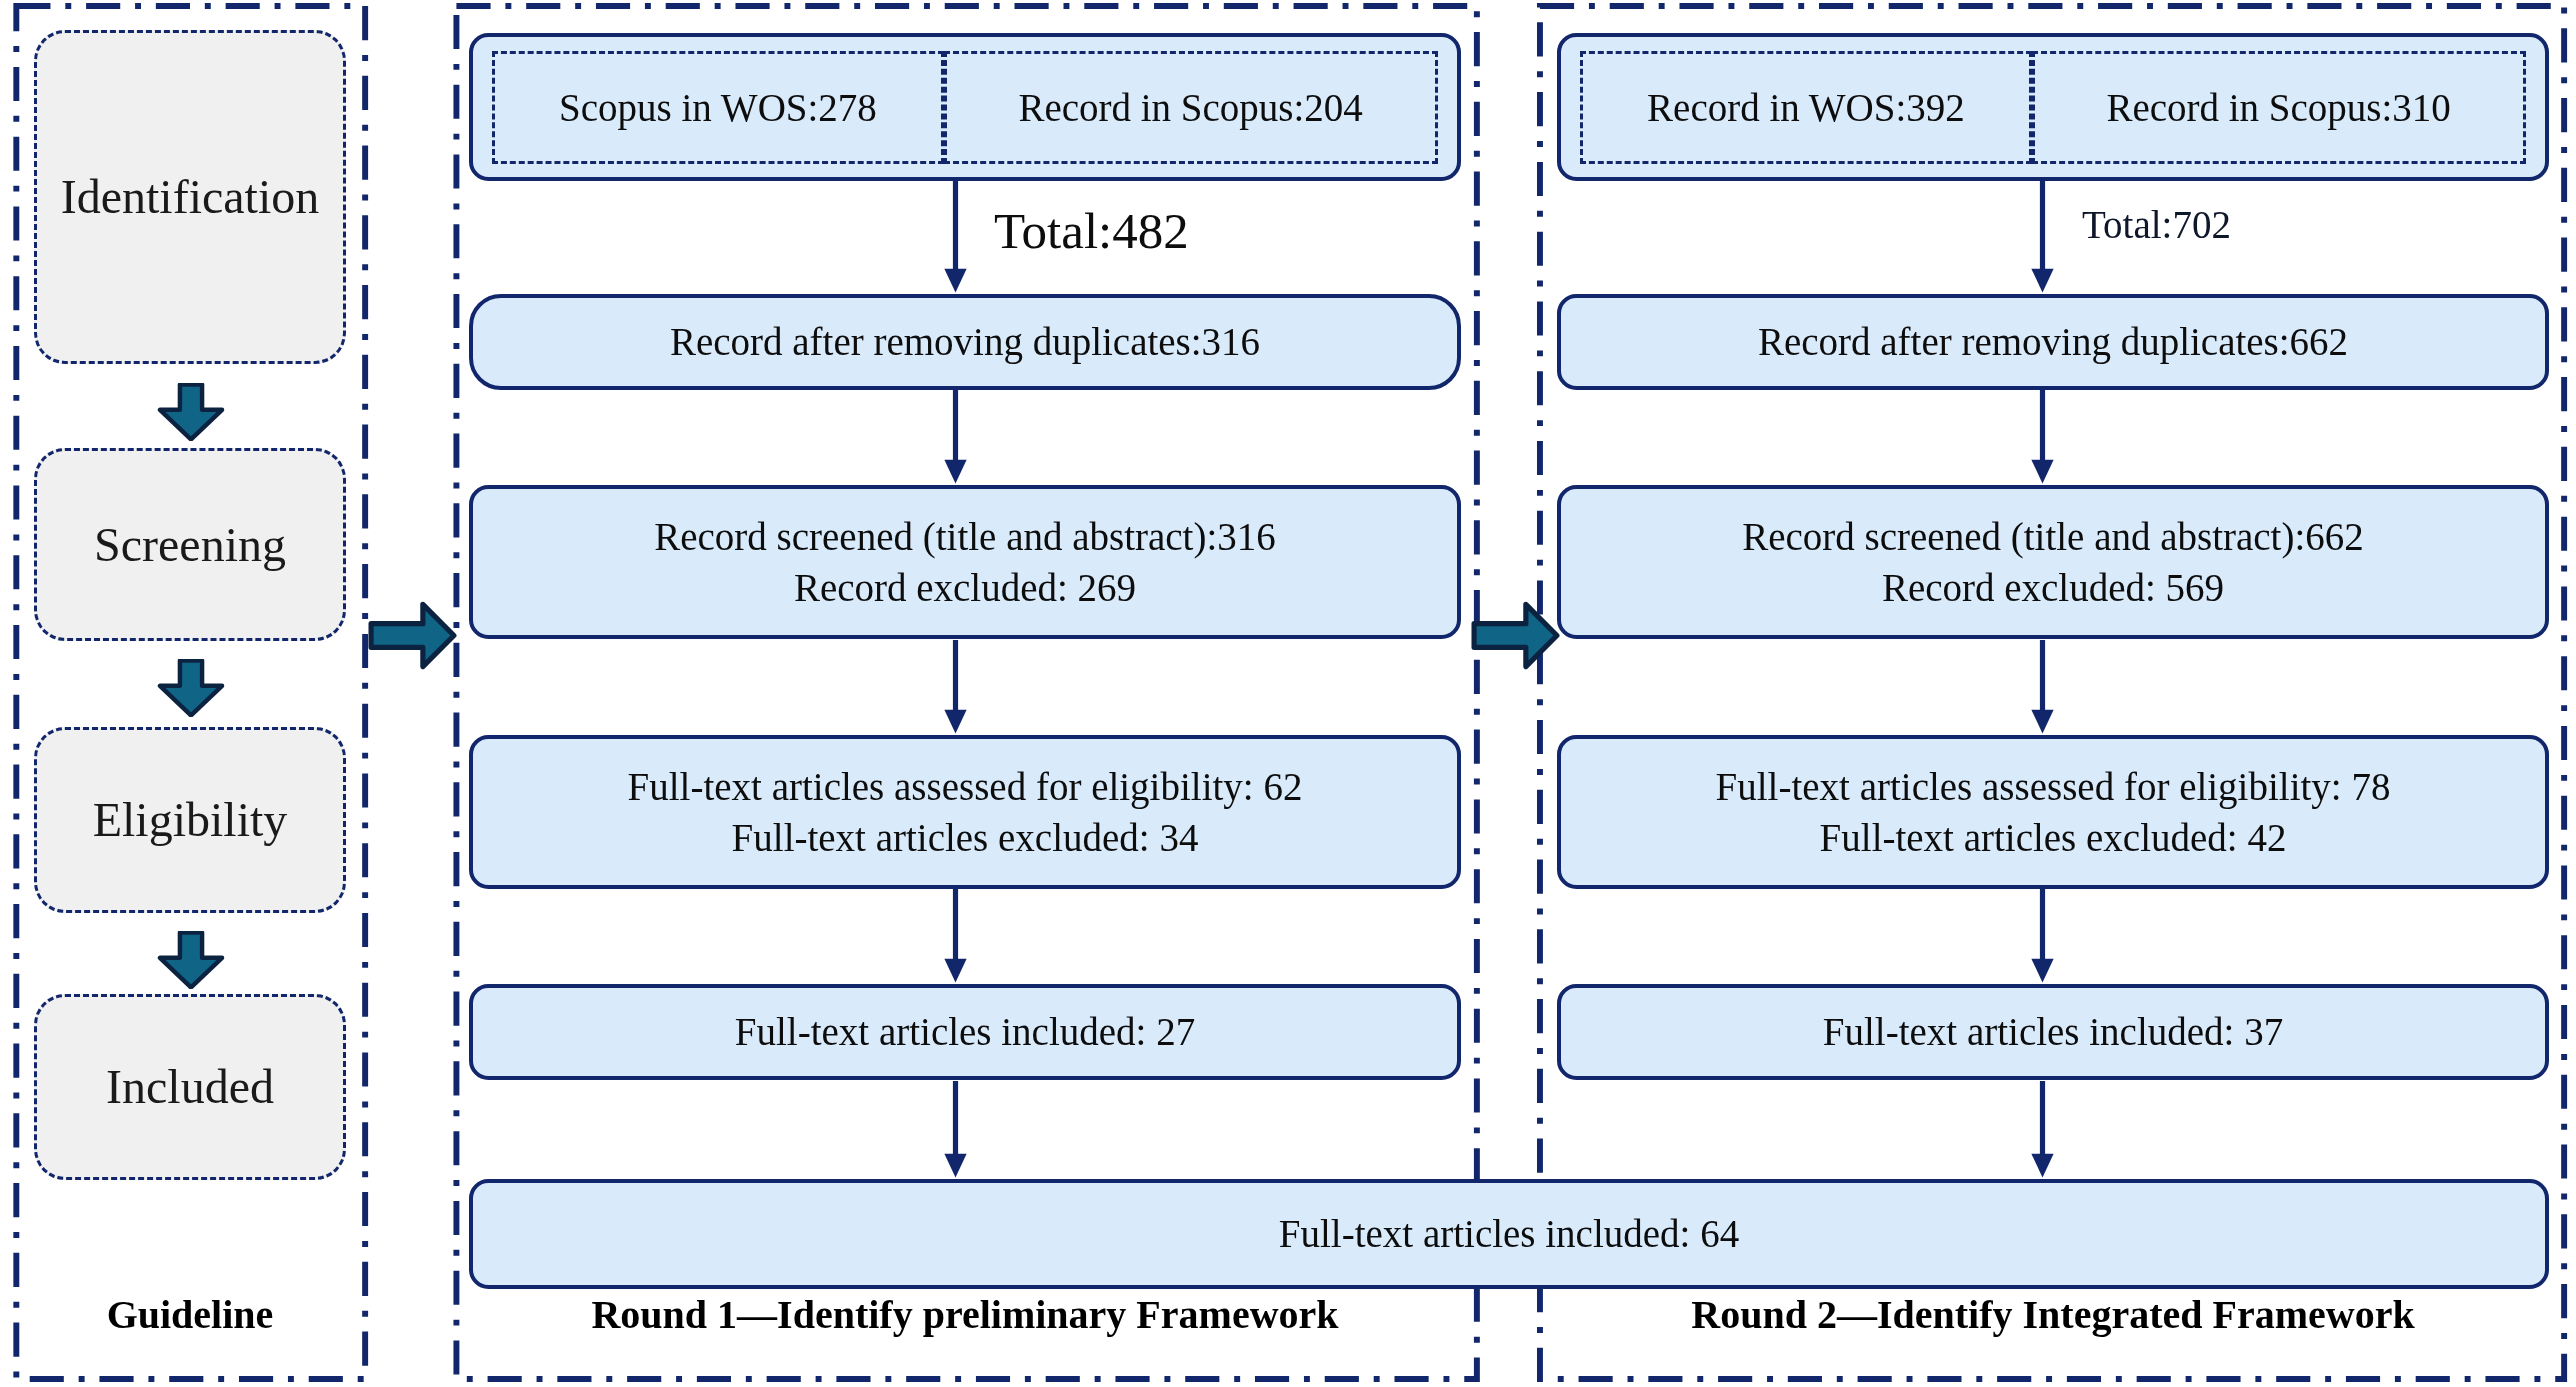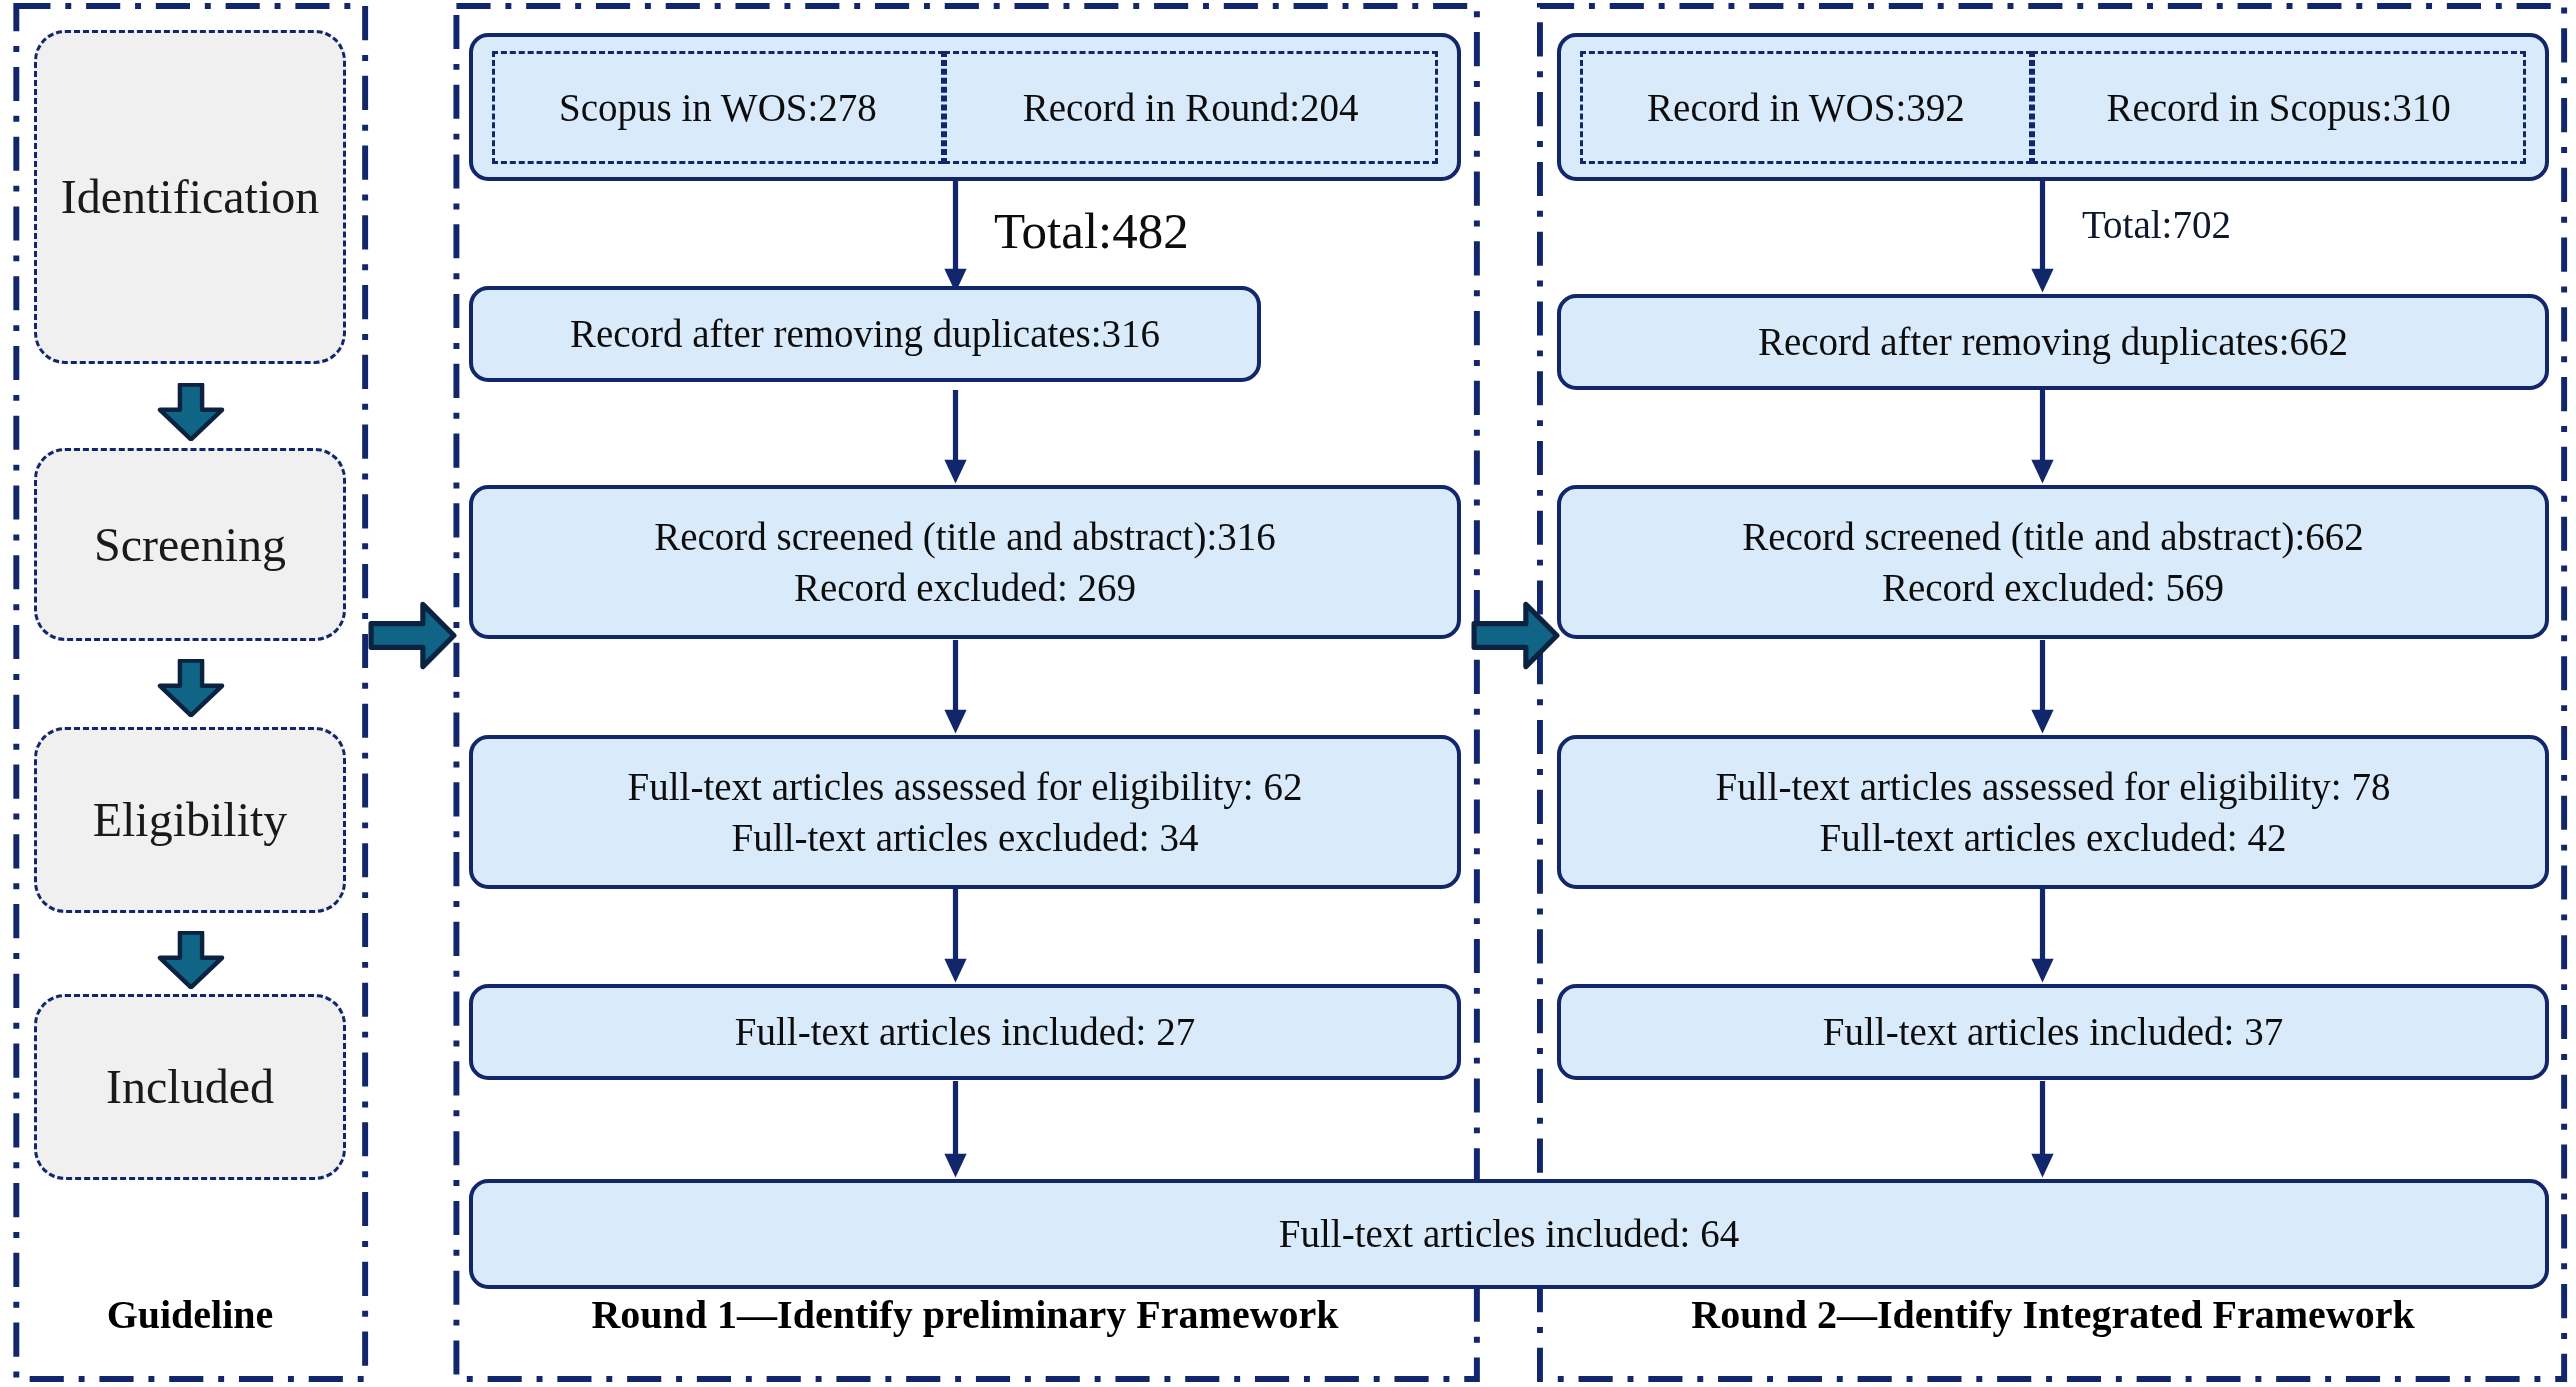--- a/index.html
+++ b/index.html
@@ -165,33 +165,33 @@
 
   <svg class="teal-arrow" style="left:1471px; top:600px;" width="89" height="71" viewBox="0 0 120 96">
     <polygon points="4,32 74,32 74,6 116,48 74,90 74,64 4,64" fill="#106586" stroke="#0b2340" stroke-width="7" stroke-linejoin="round"></polygon>
   </svg>
 
   <div class="src-wrap" style="left:469px; top:33px; width:992px; height:148px;">
     <div class="src-sub" style="width:453px;">
       <span>Scopus in WOS:278</span>
     </div>
     <div class="src-sub" style="width:496px;">
-      <span>Record in Round:204</span>
+      <span>Record in Scopus:204</span>
     </div>
   </div>
 
   <svg class="v-arrow" style="left:939px; top:181px;" width="33" height="113" viewBox="0 0 44 152">
     <line x1="22" y1="0" x2="22" y2="128" stroke="#12276b" stroke-width="7"></line>
     <polygon points="22,150 7,118 37,118" fill="#12276b"></polygon>
   </svg>
   <div style="position:absolute; left:994px; top:202px; font-size:51px; color:#0d0d0d; white-space:nowrap;">
     <span>Total:482</span>
   </div>
 
-  <div class="flow-box" style="left:469px; top:286px; width:792px; height:96px;">
+  <div class="flow-box" style="left:469px; top:294px; width:992px; height:96px;border-radius:32px;">
     <span class="line">Record after removing duplicates:316</span>
   </div>
 
   <svg class="v-arrow" style="left:939px; top:390px;" width="33" height="95" viewBox="0 0 44 128">
     <line x1="22" y1="0" x2="22" y2="104" stroke="#12276b" stroke-width="7"></line>
     <polygon points="22,126 7,94 37,94" fill="#12276b"></polygon>
   </svg>
 
   <div class="flow-box" style="left:469px; top:485px; width:992px; height:154px;">
     <span class="line">Record screened (title and abstract):316</span>

